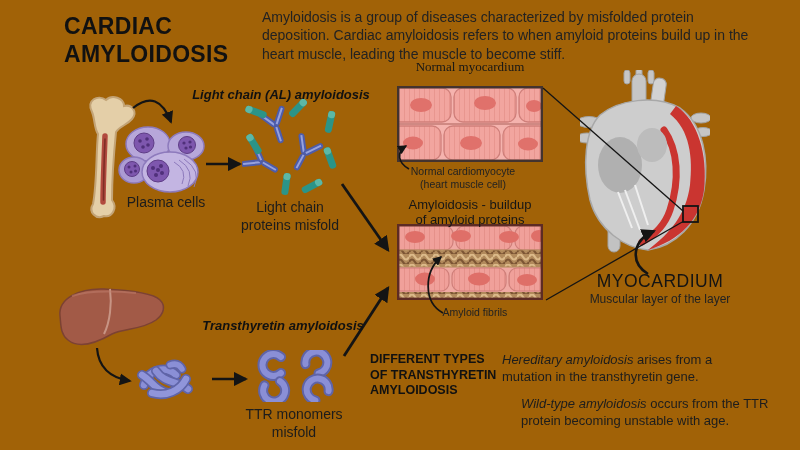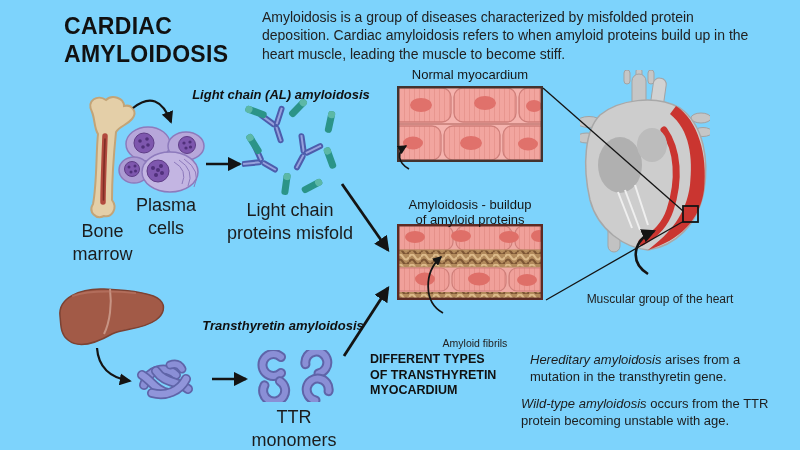--- a/index.html
+++ b/index.html
@@ -1,24 +1,24 @@
 <!DOCTYPE html>
 <html><head>
 <meta charset="utf-8">
 <style>
   html,body{margin:0;padding:0;background:#ffffff;}
-  .canvas{position:relative;width:800px;height:450px;background:#7dd3fc;overflow:hidden;
+  .canvas{position:relative;width:800px;height:450px;background:#a16207;overflow:hidden;
           font-family:"Liberation Sans",sans-serif;color:#1c1c1c;}
   .abs{position:absolute;}
   .pre{white-space:pre-line;}
   .ctr{text-align:center;}
   .title{font-size:23px;font-weight:800;line-height:1.22;letter-spacing:.3px;color:#111;}
   .intro{font-size:14px;line-height:1.32;color:#222;}
   .pathway-heading{font-size:13px;font-weight:700;font-style:italic;color:#111;margin-left:21px;}
-  .lbl{font-size:18px;line-height:1.25;color:#1c1c1c;}
+  .lbl{font-size:14px;line-height:1.25;color:#1c1c1c;}
   .small-lbl{font-size:10.5px;line-height:1.2;color:#222;}
   .panel-title{font-size:13px;line-height:1.18;color:#161616;}
   .myo{font-size:17.5px;font-weight:500;letter-spacing:.5px;color:#141414;}
   .myo-sub{font-size:12px;color:#222;}
   .types-head{font-size:12.5px;font-weight:700;line-height:1.25;color:#111;}
   .type-para{font-size:13px;line-height:1.3;margin:0;color:#1d1d1d;}
   svg{display:block;}
   .overlay{position:absolute;left:0;top:0;z-index:6;pointer-events:none;}
   .art{z-index:2;}
   .txt{z-index:8;}
@@ -28,49 +28,51 @@
 
 <div class="canvas">
 
   <div class="abs txt title pre" style="left:64px;top:12px;width:220px;">CARDIAC
 AMYLOIDOSIS</div>
 
   <div class="abs txt intro" style="left:262px;top:8px;width:490px;">Amyloidosis is a group of diseases characterized by misfolded protein deposition. Cardiac amyloidosis refers to when amyloid proteins build up in the heart muscle, leading the muscle to become stiff.</div>
 
   <div class="abs txt pathway-heading ctr" style="left:165px;top:87px;width:190px;">Light chain (AL) amyloidosis</div>
 
-  <div class="abs txt lbl ctr" style="left:50px;top:220px;width:105px;">Bone marrow</div>
 
   <div class="abs txt lbl ctr" style="left:116px;top:194px;width:100px;">Plasma cells</div>
 
   <div class="abs txt lbl ctr pre" style="left:226px;top:199px;width:128px;">Light chain
 proteins misfold</div>
 
   <div class="abs txt pathway-heading ctr" style="left:172px;top:318px;width:180px;">Transthyretin amyloidosis</div>
 
 
   <div class="abs txt lbl ctr pre" style="left:238px;top:406px;width:112px;">TTR monomers
 misfold</div>
 
-  <div class="abs txt panel-title ctr" style="left:383px;top:67px;width:174px;">Normal myocardium</div>
-
+  <div class="abs txt panel-title ctr" style="left:383px;top:59px;width:174px;font-family:Liberation Serif, serif;">Normal myocardium</div>
+
+  <div class="abs txt small-lbl ctr pre" style="left:388px;top:165px;width:150px;">Normal cardiomyocyte
+(heart muscle cell)</div>
 
   <div class="abs txt panel-title ctr pre" style="left:383px;top:197px;width:174px;text-align:center;">Amyloidosis - buildup
 of amyloid proteins</div>
 
-  <div class="abs txt small-lbl ctr" style="left:425px;top:306px;width:100px;margin-top:31px;">Amyloid fibrils</div>
-
-
-  <div class="abs txt myo-sub ctr" style="left:570px;top:292px;width:180px;">Muscular group of the heart</div>
+  <div class="abs txt small-lbl ctr" style="left:425px;top:306px;width:100px;">Amyloid fibrils</div>
+
+  <div class="abs txt myo ctr" style="left:580px;top:271px;width:160px;">MYOCARDIUM</div>
+
+  <div class="abs txt myo-sub ctr" style="left:570px;top:292px;width:180px;">Muscular layer of the layer</div>
 
   <div class="abs txt types-head pre" style="left:370px;top:352px;width:140px;">DIFFERENT TYPES
 OF TRANSTHYRETIN
-MYOCARDIUM</div>
-
-  <p class="abs txt type-para" style="left:530px;top:352px;width:258px;"><em>Hereditary amyloidosis</em><span> arises from a mutation in the transthyretin gene.</span></p>
+AMYLOIDOSIS</div>
+
+  <p class="abs txt type-para" style="left:502px;top:352px;width:258px;"><em>Hereditary amyloidosis</em><span> arises from a mutation in the transthyretin gene.</span></p>
 
   <p class="abs txt type-para" style="left:502px;top:396px;width:272px;margin-left:19px;"><em>Wild-type amyloidosis</em><span> occurs from the TTR protein becoming unstable with age.</span></p>
 
   <svg class="abs art" style="left:76px;top:92px;" width="66" height="135" viewBox="0 0 66 135">
     <path d="M16,20 C10,8 22,2 30,8 C36,2 48,6 48,14 C56,12 62,20 56,27 C51,33 44,34 40,40 C38,60 36,90 36,108 C42,116 36,126 28,124 C20,128 12,120 17,112 C21,92 20,60 22,42 C18,36 19,27 16,20 Z" fill="#e4cfa8" stroke="#c3a477" stroke-width="2"></path>
     <path d="M29,44 C28,70 27,95 27,110" stroke="#b14a3e" stroke-width="5.5" stroke-linecap="round" fill="none"></path>
     <path d="M29,47 C28,70 27.5,92 27.5,108" stroke="#7e2f26" stroke-width="1.6" stroke-linecap="round" fill="none"></path>
   </svg>
 
   <svg class="abs art" style="left:118px;top:124px;" width="92" height="70" viewBox="0 0 92 70">

